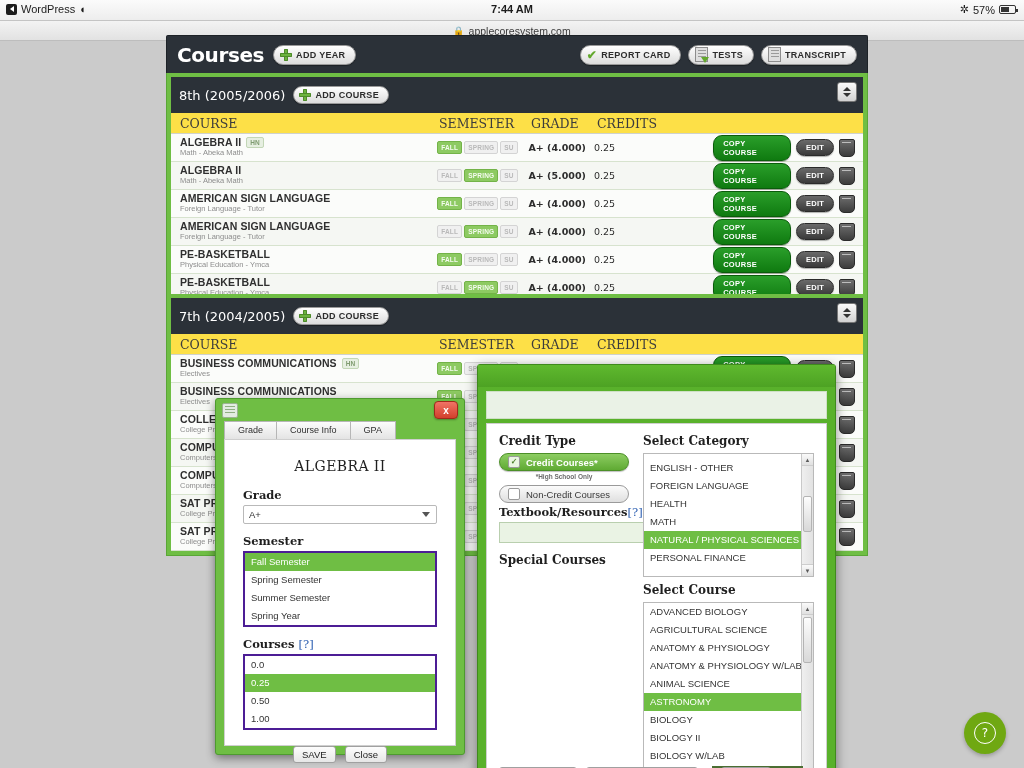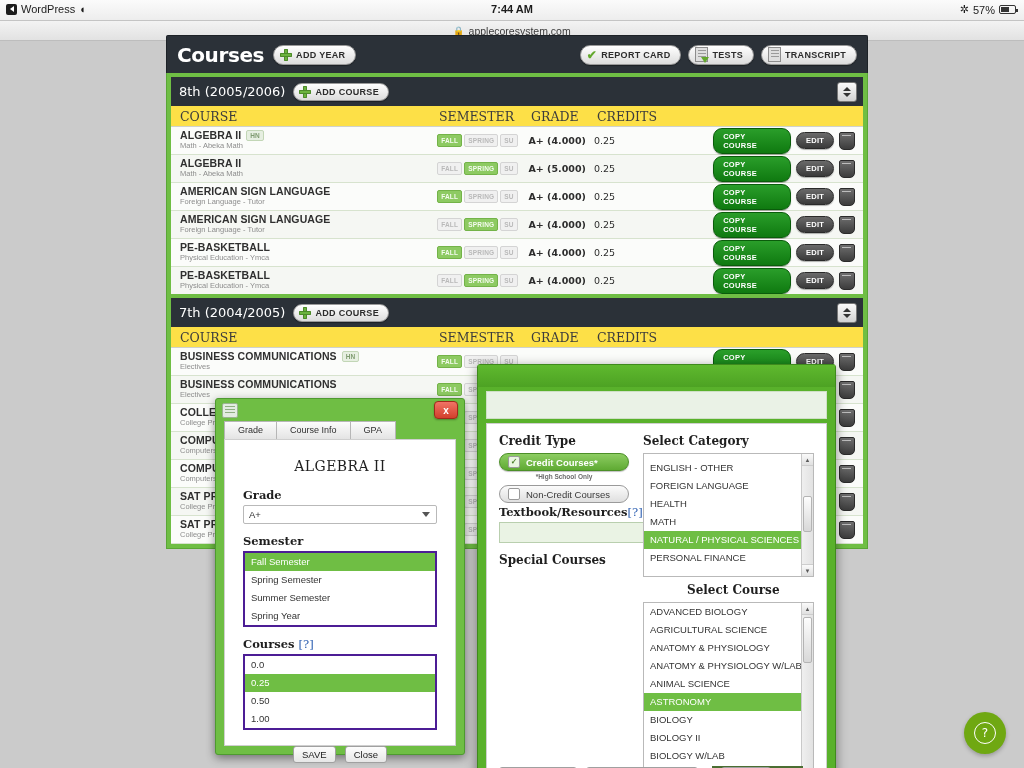--- a/index.html
+++ b/index.html
@@ -98,21 +98,21 @@
     content:"";position:absolute;right:-2px;bottom:-2px;width:0;height:0;
     border-left:4px solid transparent;border-right:4px solid transparent;border-top:6px solid #63a82e;
   }
 
   
   .year-block{
     background:#6fbe44;border:1px solid #5aa636;border-top:none;
     padding:4px;box-sizing:border-box;margin-bottom:0;
   }
   .year-bar{
-    height:29px;background:#2b3138;display:flex;align-items:center;
+    height:36px;background:#2b3138;display:flex;align-items:center;
     padding:0 8px;box-sizing:border-box;position:relative;
   }
   .year-label{color:#fff;font-size:13px;font-family:"DejaVu Sans", sans-serif;}
   .add-course{margin-left:8px;}
   .collapse{
     position:absolute;right:6px;top:5px;width:18px;height:18px;border-radius:3px;
     background:linear-gradient(#fafafa,#d2d2d2);border:1px solid #777;
     display:flex;flex-direction:column;align-items:center;justify-content:center;gap:2px;cursor:pointer;
   }
   .collapse i{display:block;width:0;height:0;border-left:4px solid transparent;border-right:4px solid transparent;}
@@ -749,21 +749,21 @@
                   <div class="sl-item on">NATURAL / PHYSICAL SCIENCES</div>
                   <div class="sl-item">PERSONAL FINANCE</div>
                 </div>
               <div class="sbar">
                 <div class="sbtn">▲</div>
                 <div class="sthumb" style="top:42px;height:34px;"></div>
                 <div class="sbtn bot">▼</div>
               </div>
             </div>
 
-            <div class="sechead" style="margin-top:6px;margin-left:44px;">Select Course</div>
+            <div class="sechead" style="margin-top:6px;">Select Course</div>
             <div class="scroll-list" style="height:178px;">
               <div id="crs-list">
                   <div class="sl-item">ADVANCED BIOLOGY</div>
                   <div class="sl-item">AGRICULTURAL SCIENCE</div>
                   <div class="sl-item">ANATOMY &amp; PHYSIOLOGY</div>
                   <div class="sl-item">ANATOMY &amp; PHYSIOLOGY W/LAB</div>
                   <div class="sl-item">ANIMAL SCIENCE</div>
                   <div class="sl-item on">ASTRONOMY</div>
                   <div class="sl-item">BIOLOGY</div>
                   <div class="sl-item">BIOLOGY II</div>

